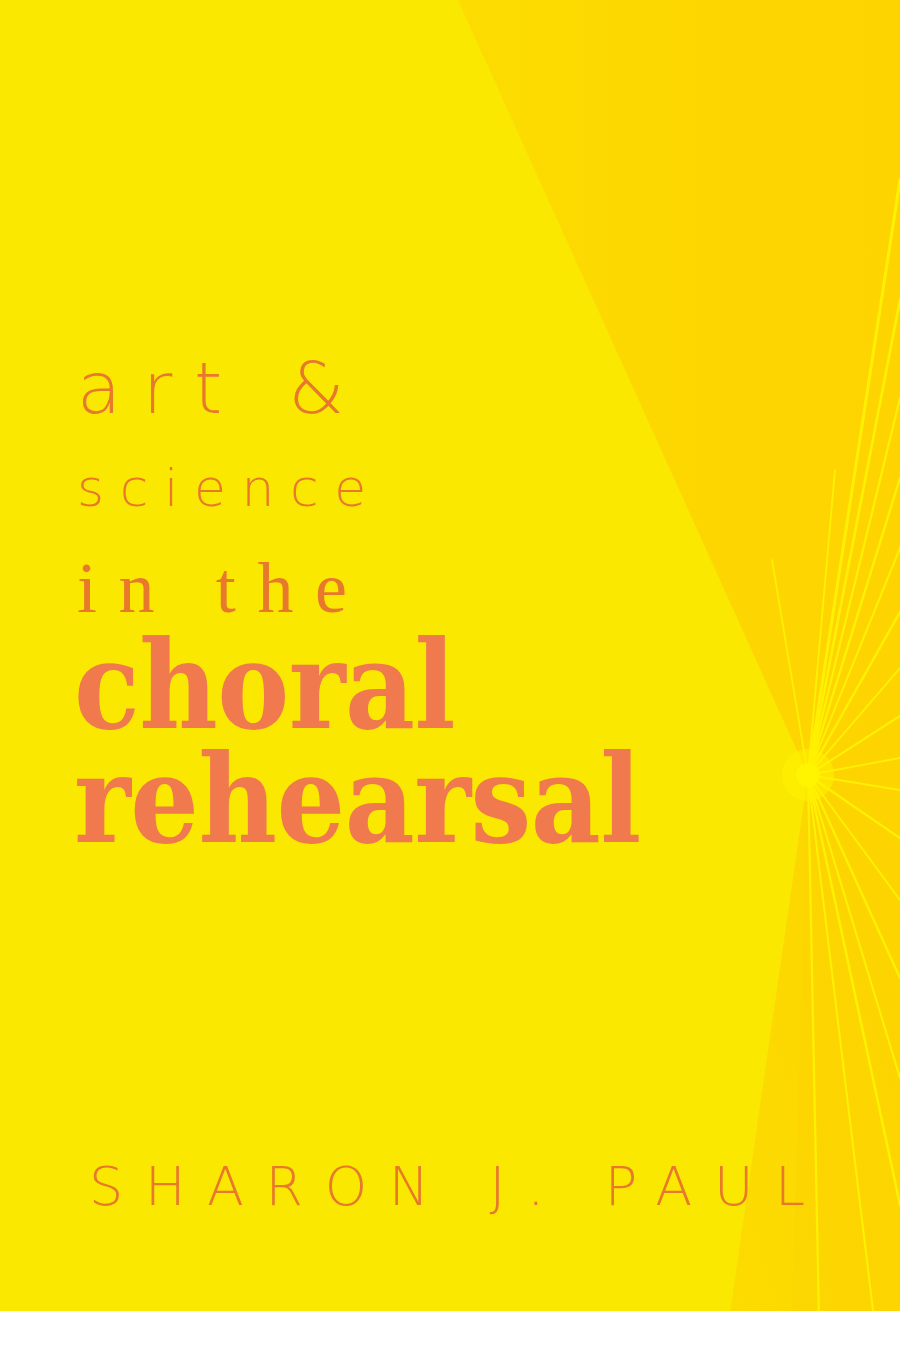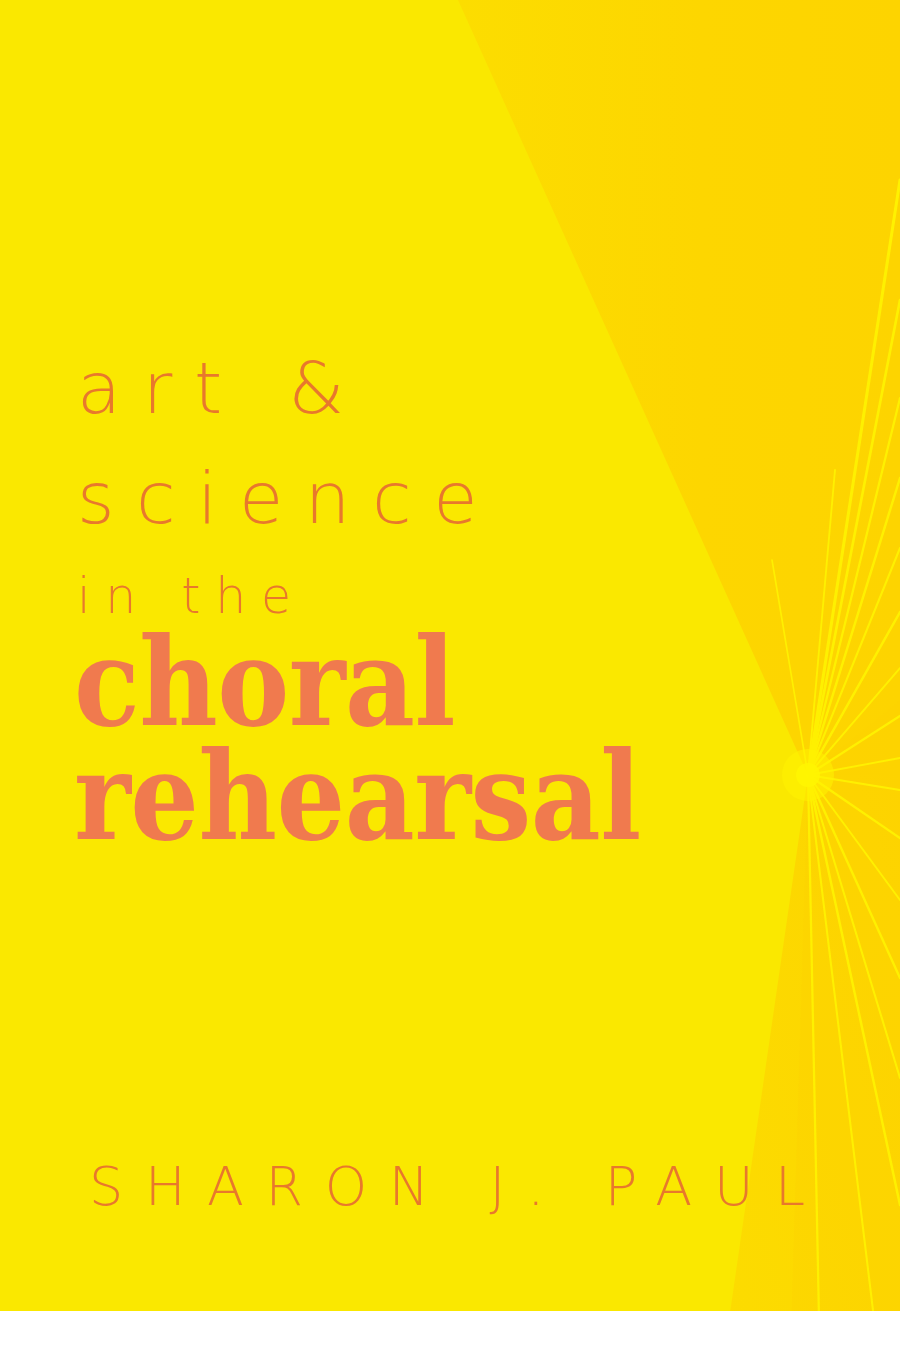--- a/index.html
+++ b/index.html
@@ -44,27 +44,28 @@
     white-space: nowrap;
     -webkit-font-smoothing: antialiased;
   }
 
   .line-art {
     font-size: 72px;
     margin: 0 0 38px 3px;
   }
 
   .line-science {
-    font-size: 72px;
+    font-size: 52px;
     margin: 0 0 38px 3px;
   }
 
   .line-inthe {
-    font-size: 49px;
+    font-size: 72px;
     margin: 0 0 16px 3px;
+    font-family: Liberation Serif, serif;
   }
 
   .line-bold {
     font-family: "DejaVu Serif", "Liberation Serif", serif;
     font-weight: 700;
     color: #F07A4E;
     letter-spacing: -0.005em;
     line-height: 0.98;
     white-space: nowrap;
     transform: scaleY(1.12);

